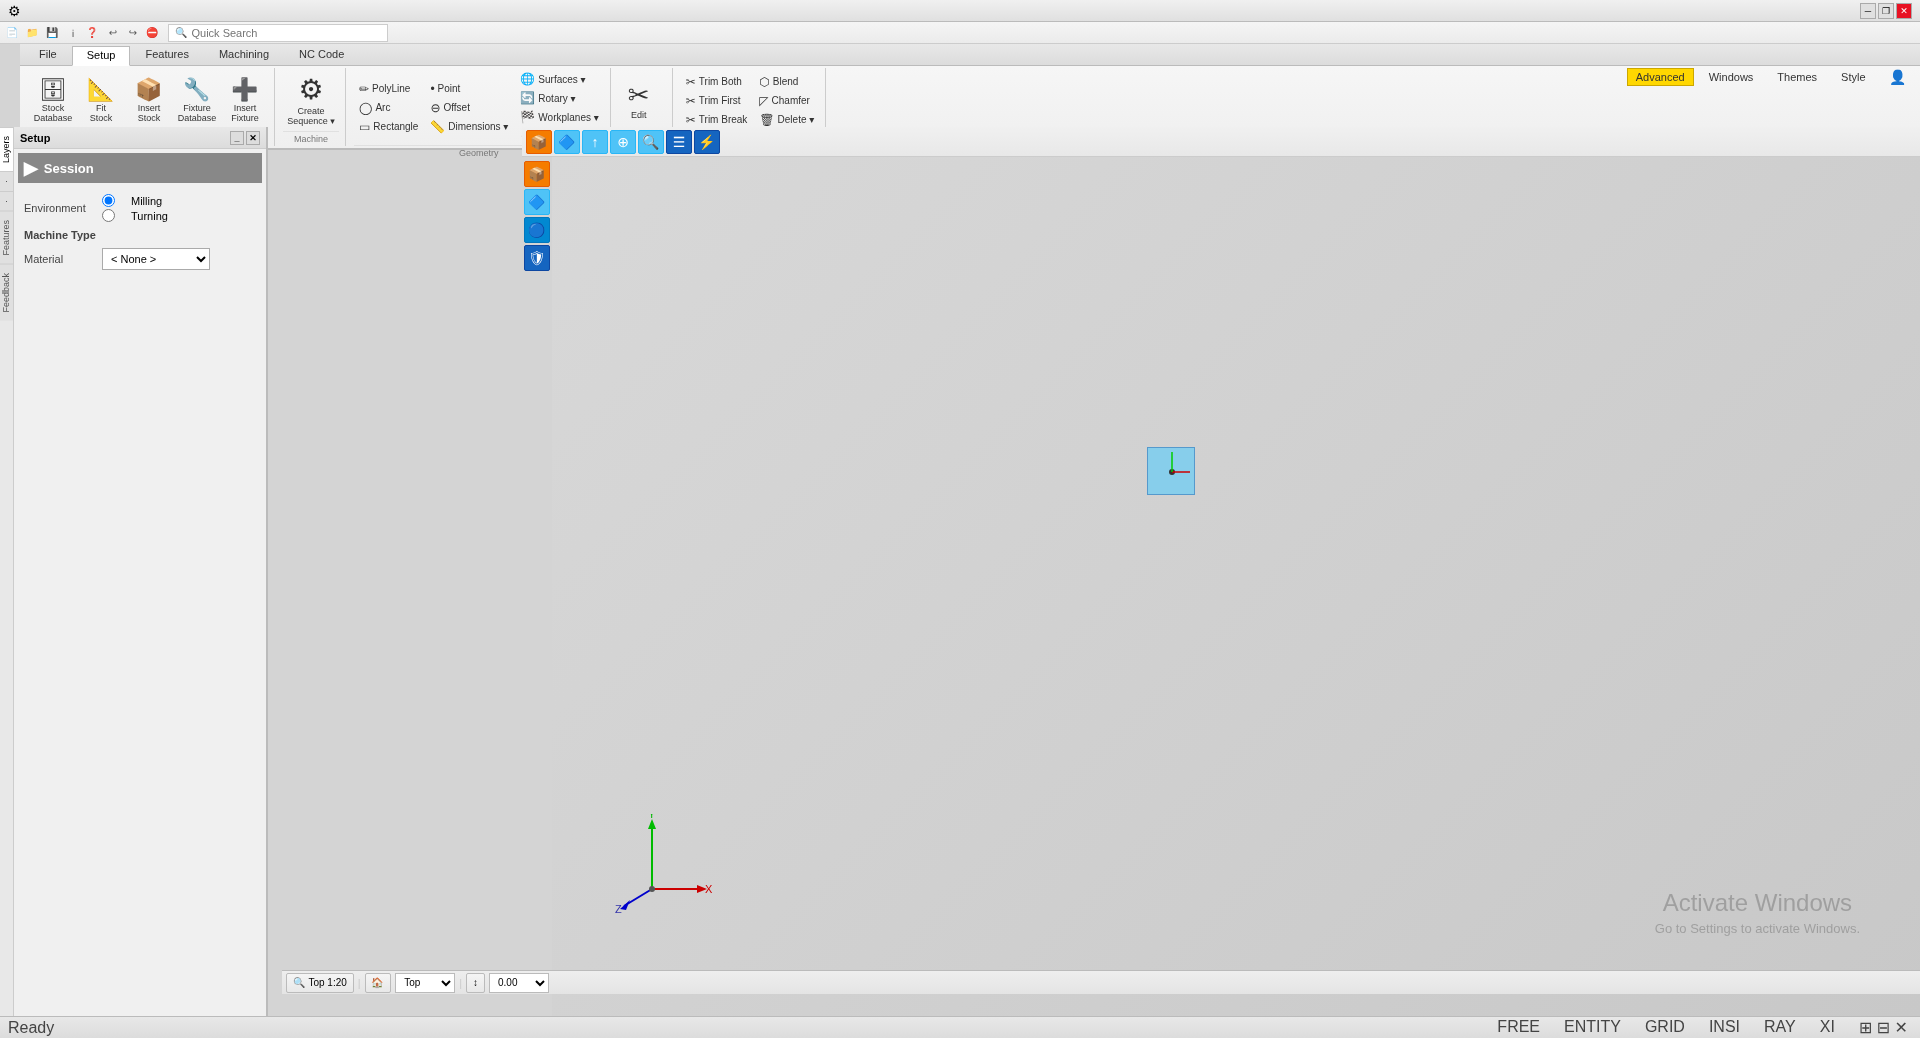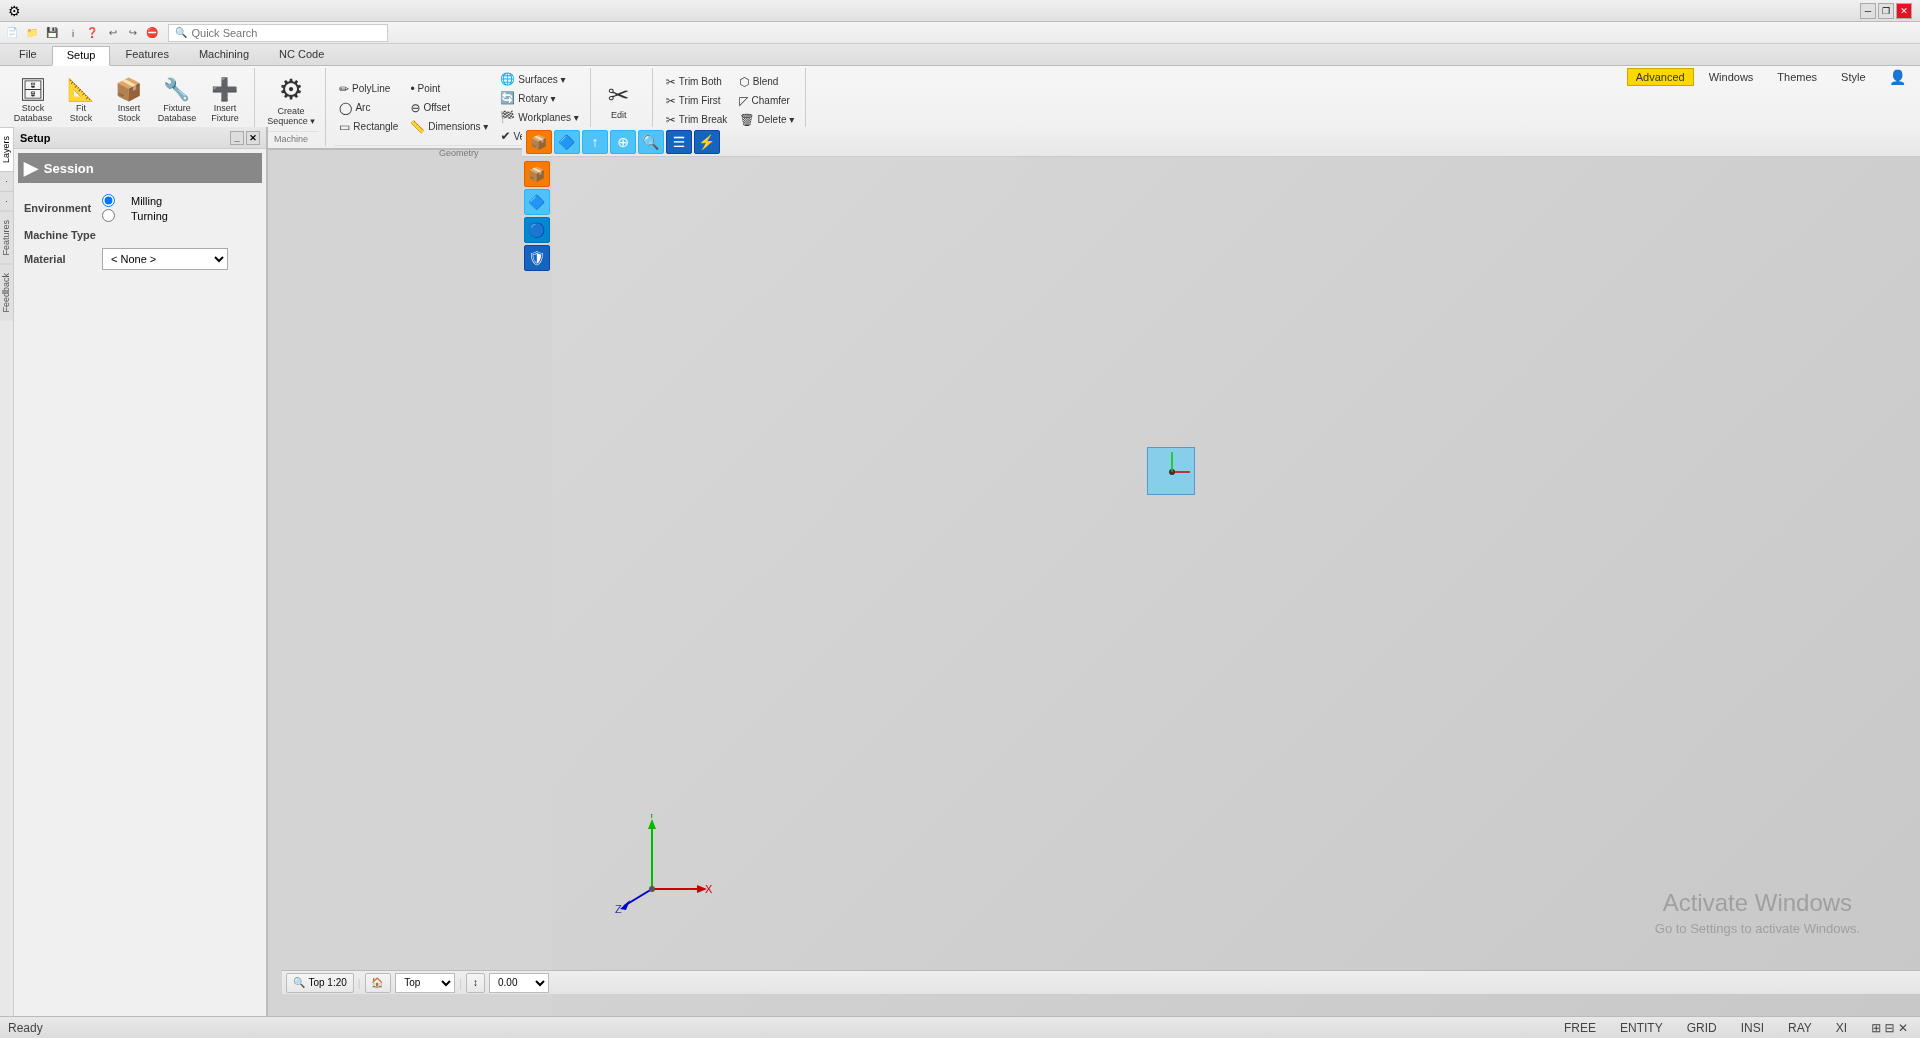--- a/index.html
+++ b/index.html
@@ -182,27 +182,27 @@
       background: #888;
       color: white;
       padding: 4px 6px;
       margin-bottom: 8px;
       font-size: 13px;
       font-weight: 600;
     }
     .session-icon { font-size: 18px; }
 
     .section-row { display: flex; align-items: center; gap: 8px; padding: 3px 6px; font-size: 11px; }
-    .section-label { font-weight: 700; color: #444; min-width: 70px; }
+    .section-label { font-weight: 400; color: #444; min-width: 70px; }
     .radio-group { display: flex; flex-direction: column; gap: 2px; }
     .radio-item { display: flex; align-items: center; gap: 16px; font-size: 11px; }
     .machine-type-label { font-weight: 600; color: #444; padding: 4px 6px; font-size: 11px; }
     .material-row { display: flex; align-items: center; gap: 8px; padding: 3px 6px; font-size: 11px; }
     .material-select {
-      width: 126px;
+      width: 108px;
       height: 22px;
       border: 1px solid #aaa;
       background: white;
       font-size: 11px;
       padding: 0 4px;
     }
 
     
     #viewport-toolbar {
       position: absolute;
@@ -306,21 +306,21 @@
       bottom: 0;
       left: 0;
       right: 0;
       height: 22px;
       background: linear-gradient(to bottom, #e8e8e8, #dcdcdc);
       border-top: 1px solid #bbb;
       display: flex;
       align-items: center;
       padding: 0 8px;
       gap: 12px;
-      font-size: 12px;
+      font-size: 16px;
       color: #444;
     }
     #status-bar .status-left { flex: 1; }
     #status-bar .status-right { display: flex; gap: 16px; }
     .status-item { padding: 0 4px; cursor: pointer; }
 
     
     #bottom-toolbar {
       position: absolute;
       bottom: 22px;
@@ -398,21 +398,21 @@
   <button class="qa-btn">❓</button>
   <button class="qa-btn">↩</button>
   <button class="qa-btn">↪</button>
   <button class="qa-btn">⛔</button>
   <div style="display:flex;align-items:center;background:white;border:1px solid #ccc;padding:0 6px;height:18px;margin-left:4px;width:220px;">
     <span style="font-size:10px;color:#888;">🔍</span>
     <input type="text" style="border: none; font-size: 11px; width: 180px; outline: none; color: rgb(102, 102, 102); margin-left: 4px;" placeholder="Quick Search">
   </div>
 </div>
 
-<div id="ribbon" style="position:relative;">
+<div id="ribbon" style="position:relative;margin-left:20px;">
   <div id="ribbon-tabs">
     <div class="ribbon-tab">File</div>
     <div class="ribbon-tab active">Setup</div>
     <div class="ribbon-tab">Features</div>
     <div class="ribbon-tab">Machining</div>
     <div class="ribbon-tab">NC Code</div>
   </div>
 
   <div class="ribbon-right-menu">
     <button class="ribbon-right-btn highlighted">Advanced</button>

